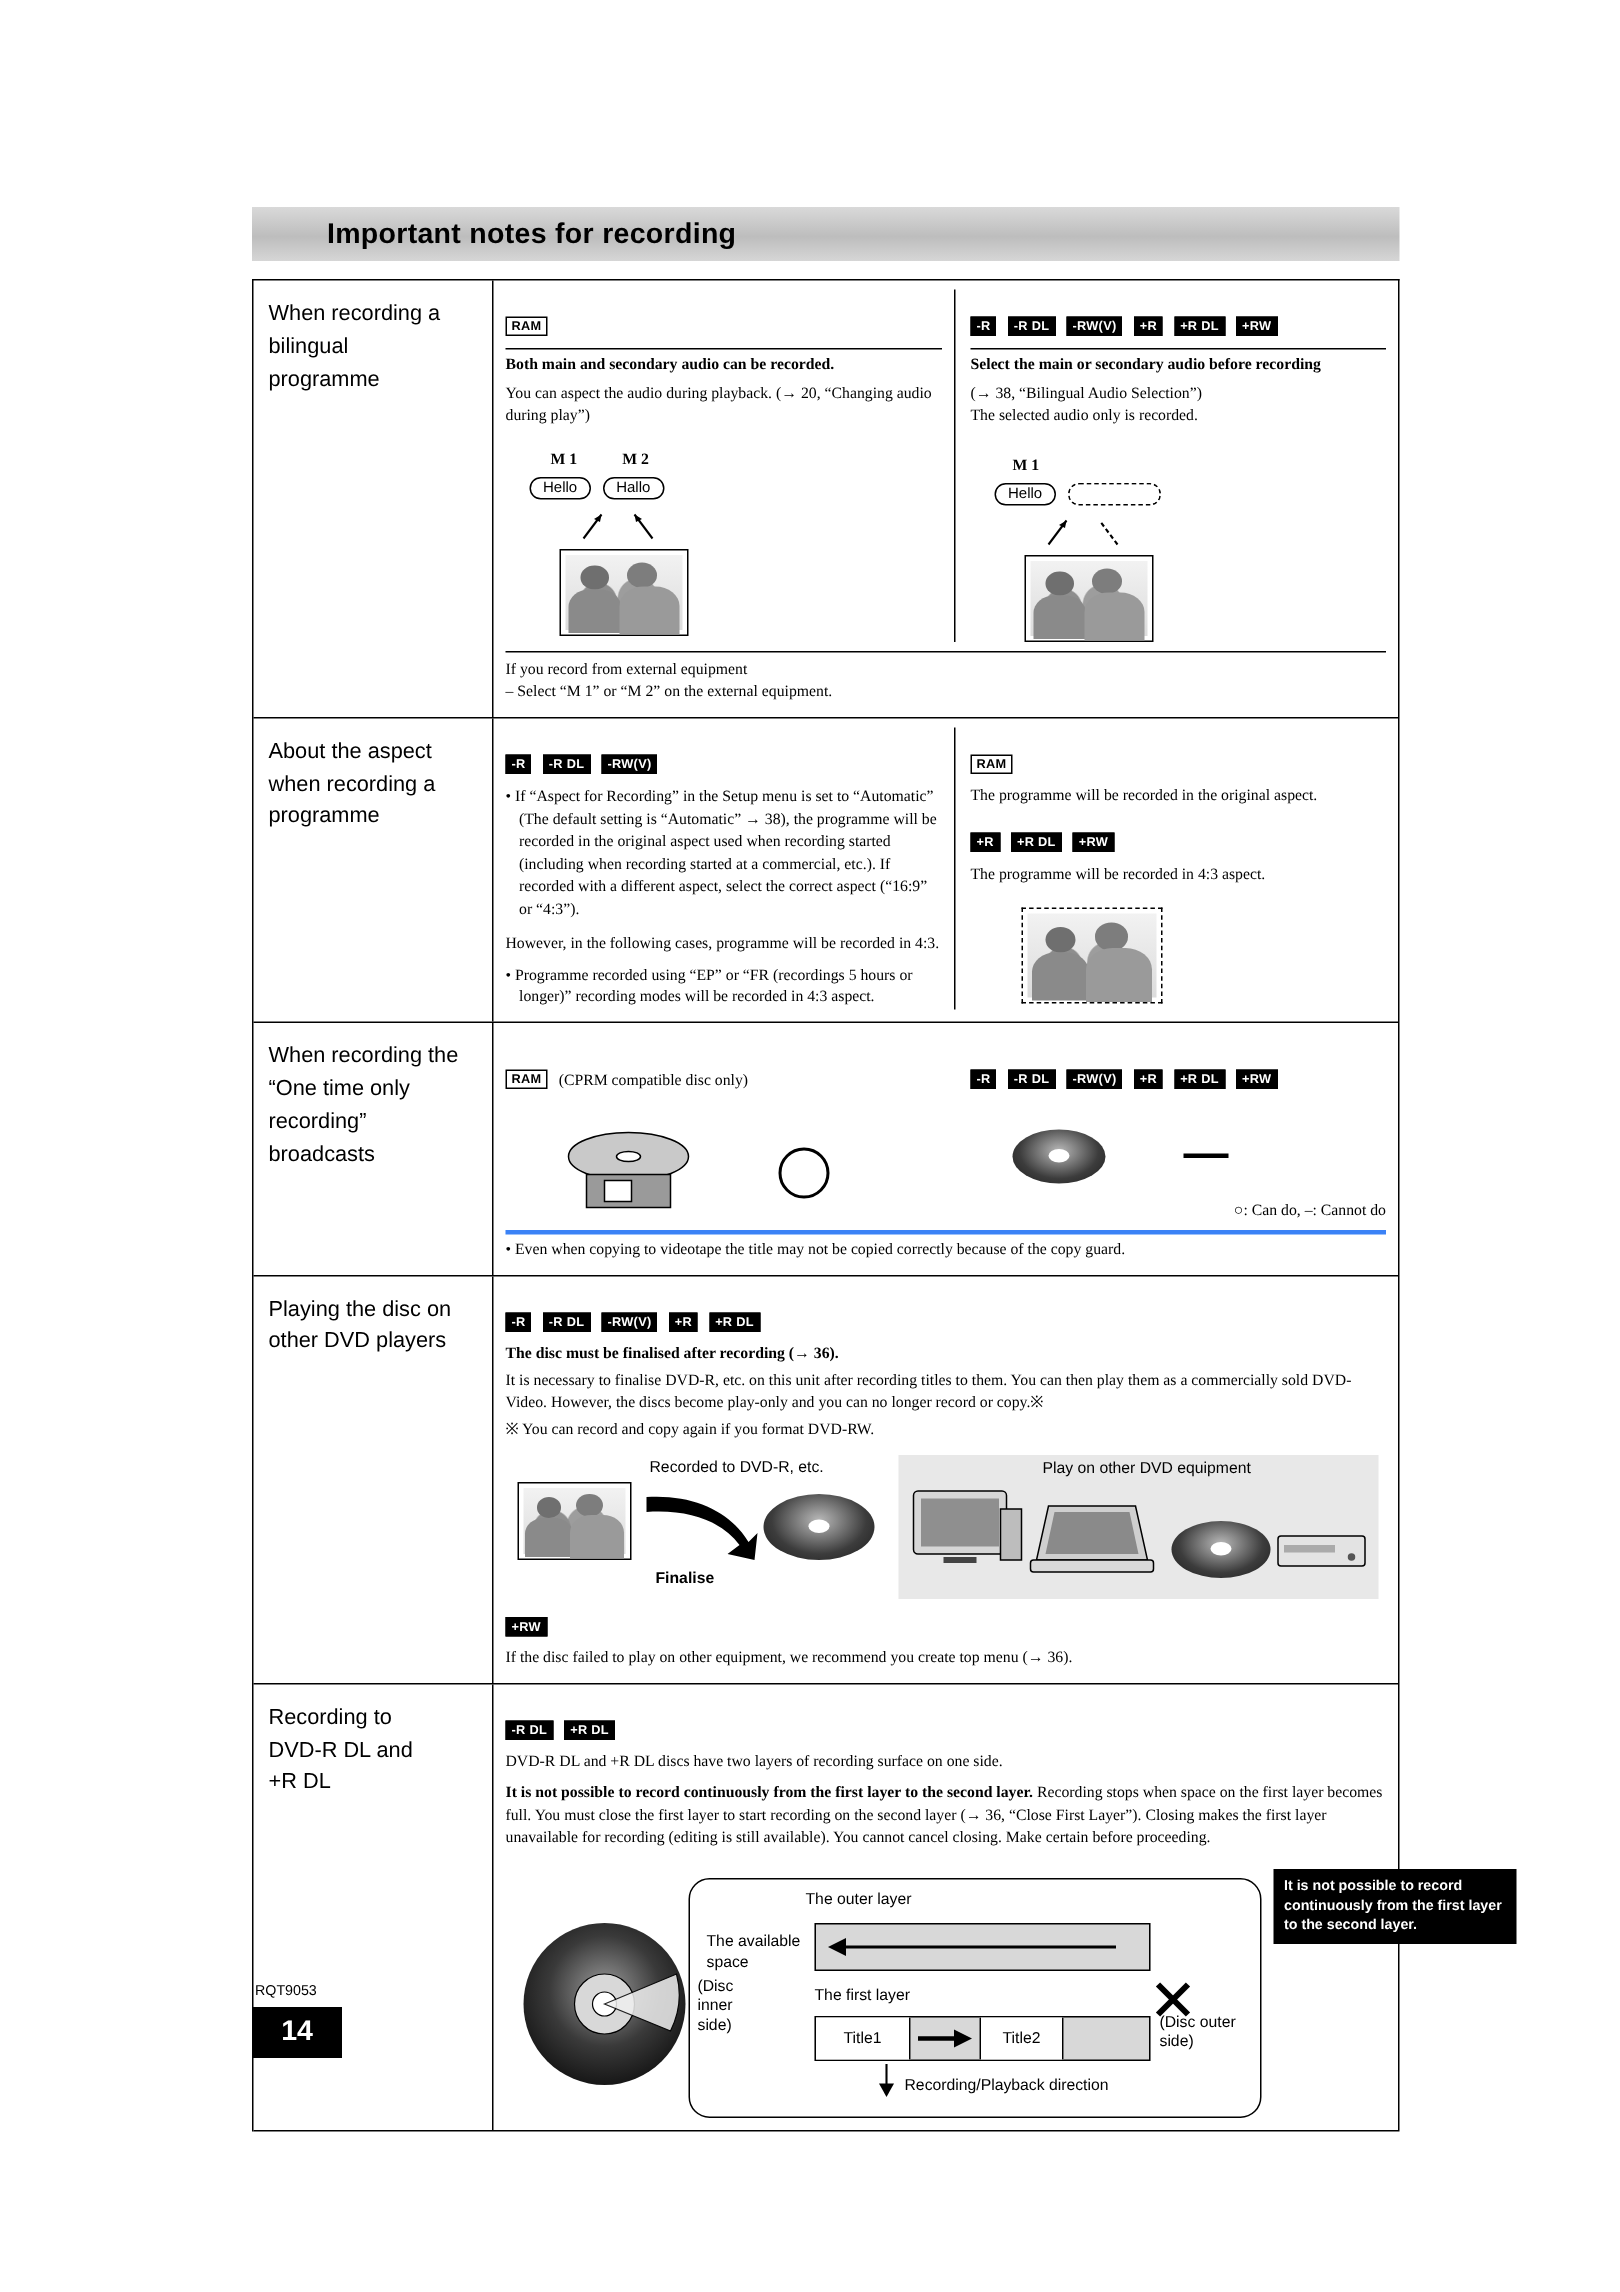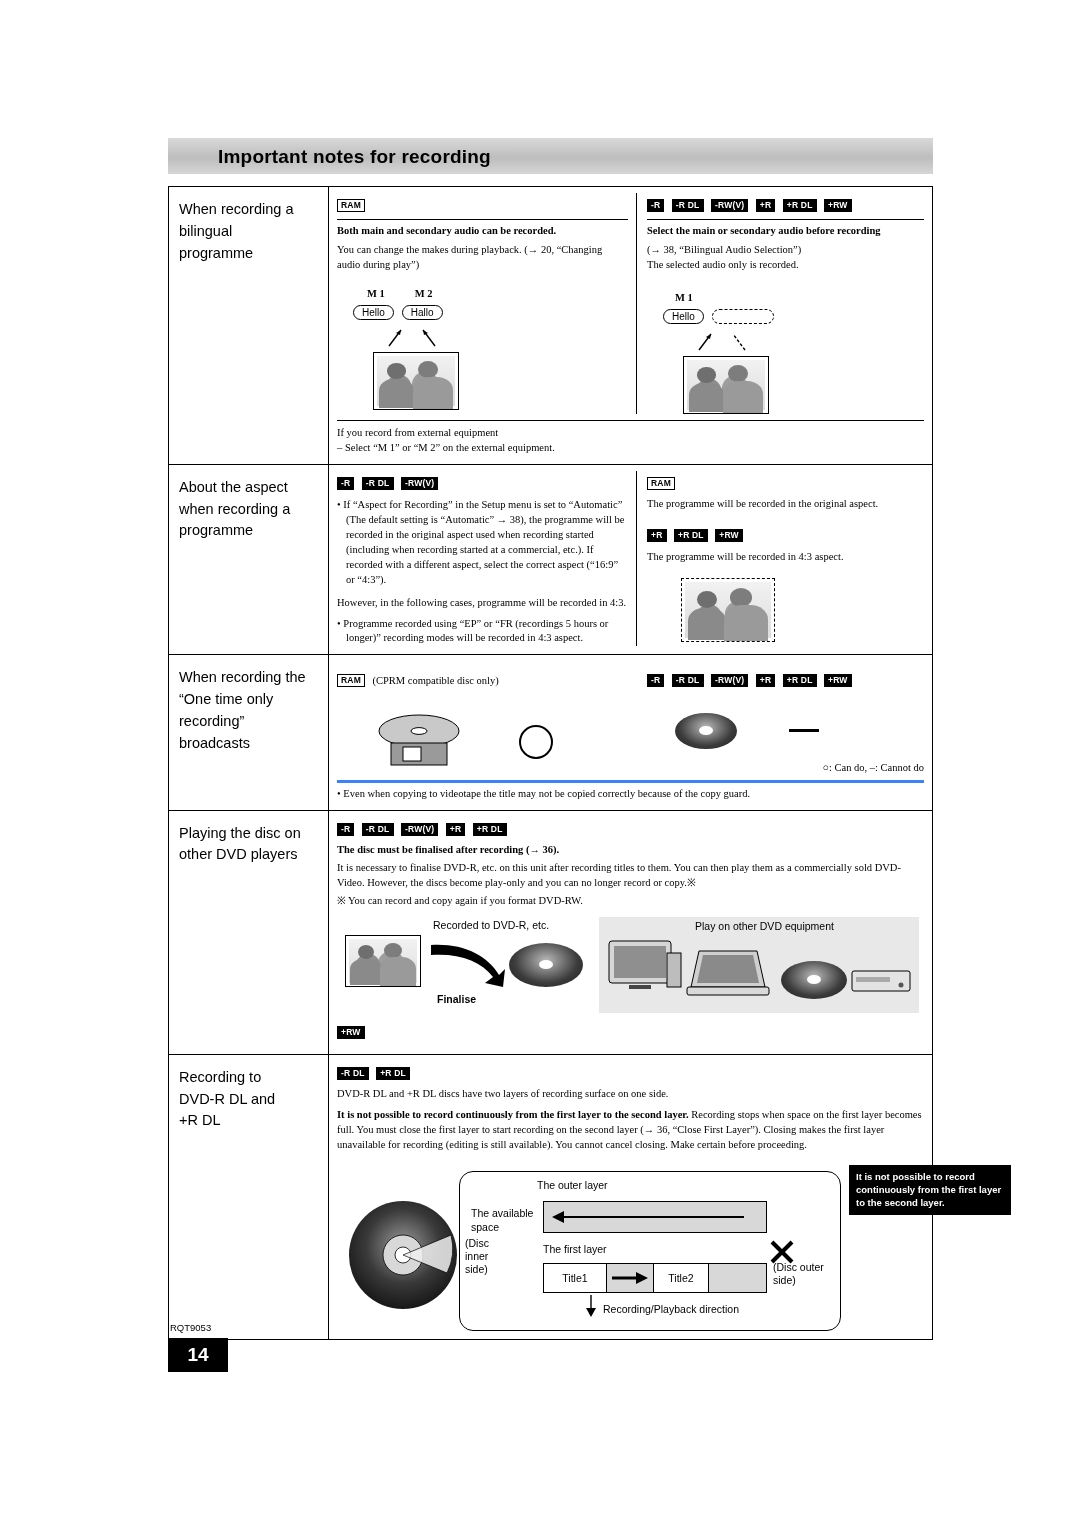--- a/index.html
+++ b/index.html
@@ -12,21 +12,21 @@
 
   
   .tbl{position:absolute;left:168px;top:186px;width:765px;border-top:1px solid #000;border-left:1px solid #000;border-right:1px solid #000;box-sizing:border-box;}
   .row{display:flex;border-bottom:1px solid #000;}
   .lcol{width:160px;flex:0 0 160px;border-right:1px solid #000;padding:12px 10px 10px 10px;box-sizing:border-box;font-size:14.5px;line-height:1.5;}
   .rcol{flex:1;padding:6px 8px 8px 8px;box-sizing:border-box;position:relative;}
 
   
   .badge{display:inline-block;border:1px solid #000;background:#fff;font-size:8.5px;font-weight:bold;padding:1px 3px 1px 3px;line-height:1.05;vertical-align:middle;margin-right:3px;letter-spacing:.2px;}
   .badge.blk{background:#000;color:#fff;border:1px solid #000;}
-  .badgerow{margin:1px 0 3px 0;line-height:1.4;}
+  .badgerow{margin:14px 0 3px 0;line-height:1.4;}
 
   .sub{font-size:10.5px;line-height:1.42;font-family:Liberation Serif, serif;}
   .b{font-weight:bold;}
 
   
   .split{display:flex;}
   .splitL{width:300px;flex:0 0 300px;border-right:1px solid #000;padding-right:8px;box-sizing:border-box;}
   .splitR{flex:1;padding-left:10px;box-sizing:border-box;}
 
   .hr{border-top:1px solid #000;margin:6px 0 5px 0;}
@@ -79,21 +79,21 @@
         <div>bilingual</div>
         <div>programme</div>
       </div>
       <div class="rcol">
         <div class="split">
           <div class="splitL">
             <div class="badgerow">
               <span class="badge">RAM</span>
             </div>
             <div class="sub b" style="border-top:1px solid #000;padding-top:4px;">Both main and secondary audio can be recorded.</div>
-            <div class="sub" style="margin-top:4px;">You can change the makes during playback. (→ 20, “Changing audio during play”)</div>
+            <div class="sub" style="margin-top:4px;">You can aspect the audio during playback. (→ 20, “Changing audio during play”)</div>
 
             <div style="margin-top:14px;display:flex;gap:30px;padding-left:30px;">
               <span class="sub b">M 1</span>
               <span class="sub b">M 2</span>
             </div>
             <div style="margin-top:3px;display:flex;gap:8px;padding-left:16px;">
               <span class="bubble">Hello</span>
               <span class="bubble">Hallo</span>
             </div>
             <div style="margin-top:8px;padding-left:38px;">
@@ -314,20 +314,21 @@
                 <rect x="5" y="12" width="34" height="5" fill="#aaa"></rect>
                 <circle cx="50" cy="20" r="2.5" fill="#555"></circle>
               </svg>
             </div>
           </div>
         </div>
 
         <div class="badgerow" style="margin-top:4px;">
           <span class="badge blk">+RW</span>
         </div>
+        <div class="sub">If the disc failed to play on other equipment, we recommend you create top menu (→ 36).</div>
       </div>
     </div>
 
     <div class="row" style="border-bottom:1px solid #000;">
       <div class="lcol">
         <div>Recording to</div>
         <div>DVD-R DL and</div>
         <div>+R DL</div>
       </div>
       <div class="rcol">

